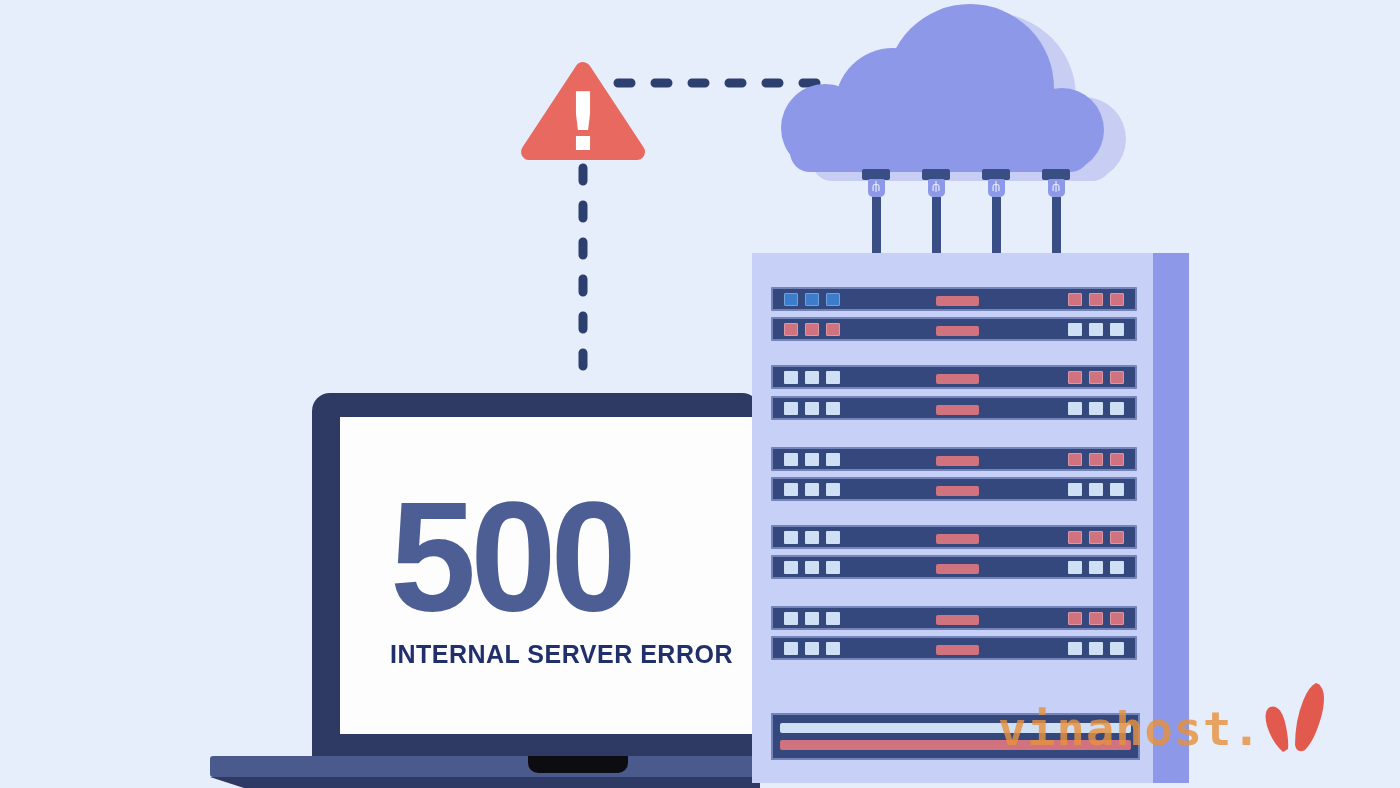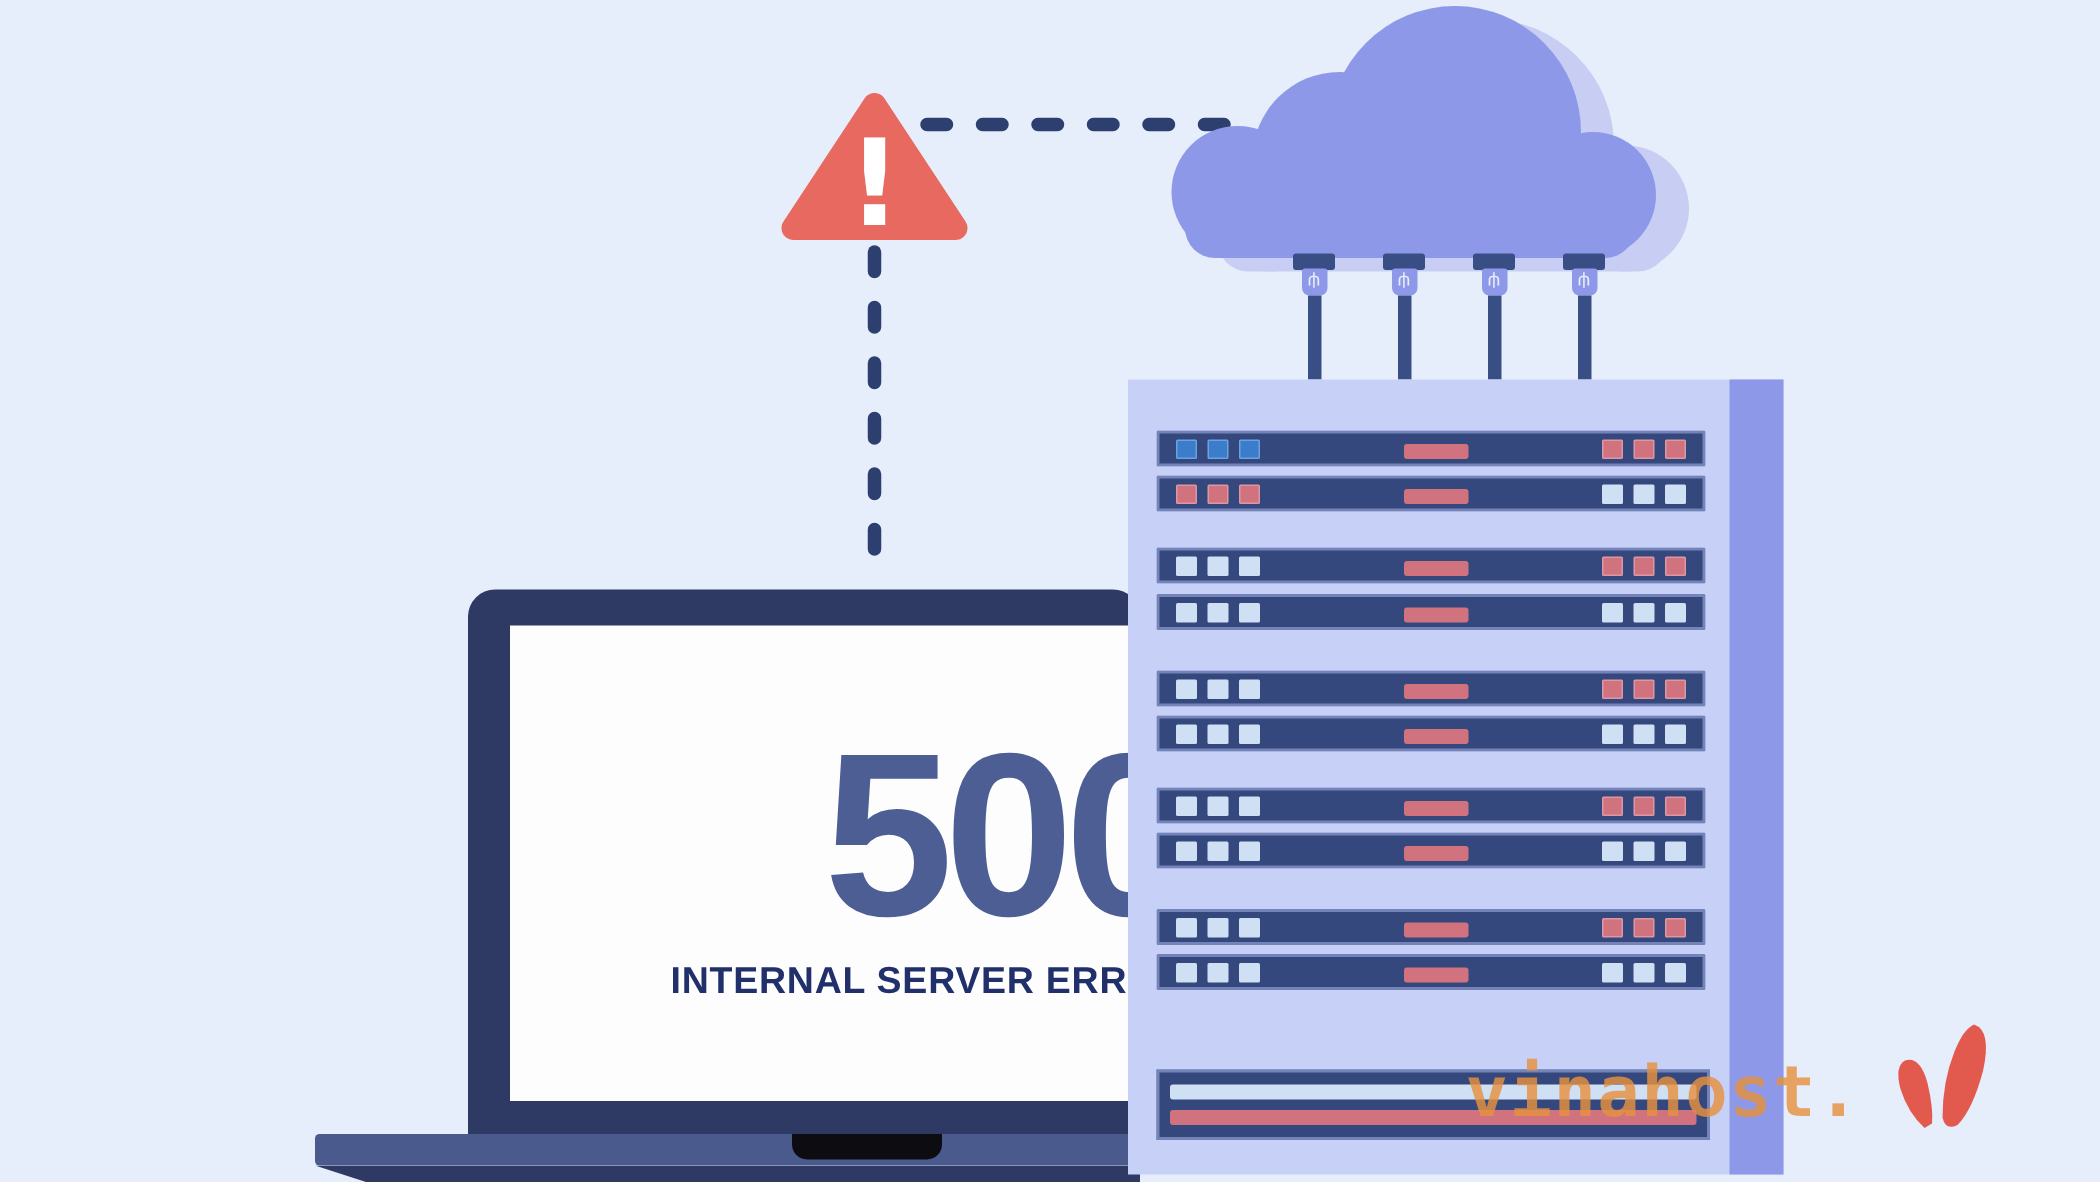--- a/index.html
+++ b/index.html
@@ -7,21 +7,21 @@
   #stage{position:relative;width:1400px;height:788px;background:#e7eefb;overflow:hidden;}
   .abs{position:absolute;}
 
   
   #laptop-bezel{left:312px;top:393px;width:448px;height:363px;background:#2e3a63;border-radius:18px 18px 0 0;}
   #laptop-screen{left:340px;top:417px;width:420px;height:317px;background:#fdfdfe;}
   #laptop-base{left:210px;top:756px;width:550px;height:21px;background:#4a5a8c;border-radius:3px 0 0 3px;}
   #laptop-base-shadow{left:210px;top:777px;width:550px;height:11px;background:#2e3a63;
      clip-path:polygon(0 0,100% 0,100% 100%,34px 100%);}
   #laptop-notch{left:528px;top:756px;width:100px;height:17px;background:#0d0d11;border-radius:0 0 10px 10px;}
-  #screen-text{left:390px;top:479px;width:400px;text-align:right;}
+  #screen-text{left:390px;top:479px;width:400px;text-align:left;}
   #error-code{font-size:155px;line-height:1;font-weight:bold;color:#4c5e94;letter-spacing:-6px;}
   #error-message{margin-top:6px;font-size:25px;font-weight:bold;color:#21306b;letter-spacing:.5px;}
 
   
   #rack{left:752px;top:253px;width:437px;height:530px;background:#c7d0f7;}
   #rack-edge{position:absolute;left:401px;top:0;width:36px;height:530px;background:#8d99e8;}
   .server-unit{position:absolute;left:19px;width:366px;height:24px;background:#35487e;
      border:2px solid rgba(150,165,215,.65);box-sizing:border-box;border-radius:1px;}
   .led-cluster{position:absolute;top:4px;display:flex;gap:7px;}
   .led-cluster.left{left:11px;}
@@ -39,21 +39,21 @@
 
   
   .connector{position:absolute;top:169px;width:28px;}
   .connector .cap{position:absolute;left:0;top:0;width:28px;height:11px;background:#3a4e86;border-radius:2px;}
   .connector .plug{position:absolute;left:5.5px;top:10px;width:17px;height:18px;background:#8d99e8;
      border-radius:2px 2px 5px 5px;display:flex;align-items:center;justify-content:center;}
   .connector .plug span{display:inline-block;transform:scaleY(-1);color:#e8eefc;font-size:12px;line-height:1;}
   .connector .cable{position:absolute;left:9.5px;top:28px;width:9px;height:56px;background:#3a4e86;}
 
   
-  #watermark-text{left:977px;top:701px;font-family:"DejaVu Sans Mono",monospace;font-weight:bold;
+  #watermark-text{left:998px;top:701px;font-family:"DejaVu Sans Mono",monospace;font-weight:bold;
      font-size:47px;letter-spacing:1px;color:rgba(231,144,62,.82);}
   svg text{font-family:"DejaVu Sans",sans-serif;}
 </style>
 </head>
 <body>
 
 <div id="stage">
 
   <svg class="abs" style="left:0;top:0" width="1400" height="788" viewBox="0 0 1400 788">
 

